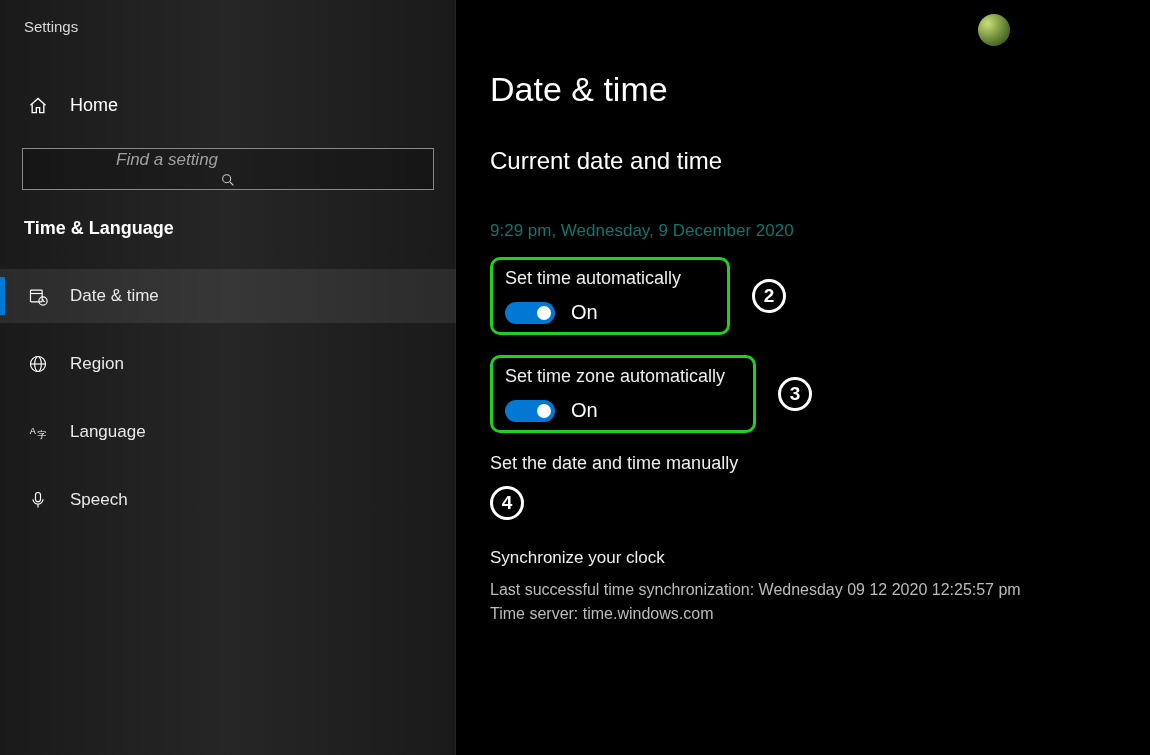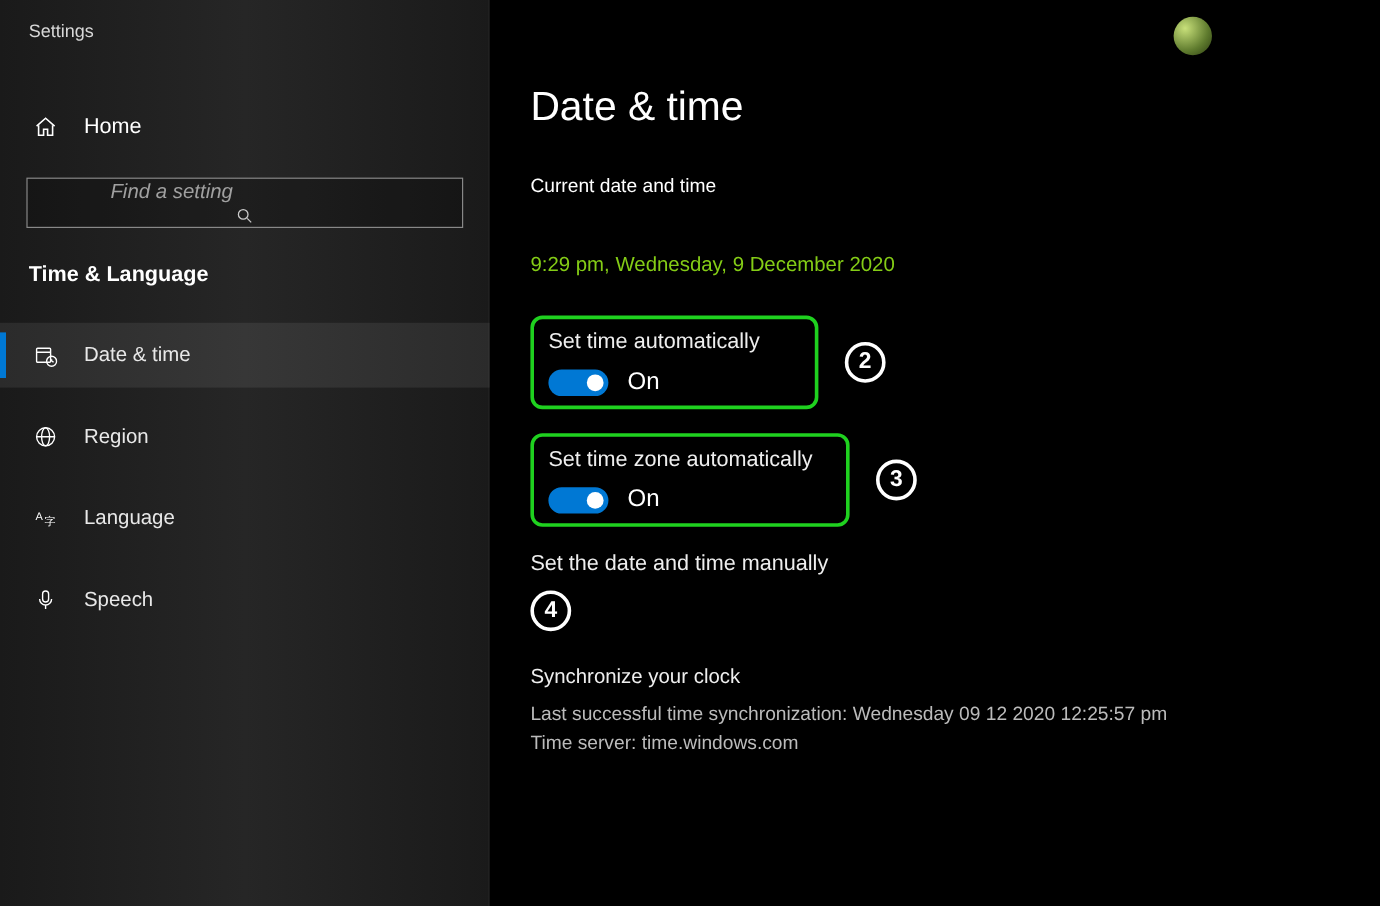--- a/index.html
+++ b/index.html
@@ -11,21 +11,21 @@
     body {
       width: 1150px;
       height: 755px;
       background: #000;
       color: #fff;
       overflow: hidden;
       display: flex;
       position: relative;
     }
     .sidebar {
-      width: 408px;
+      width: 456px;
       height: 100%;
       background: linear-gradient(to right, #1a1a1a 0%, #262626 50%, #1a1a1a 100%);
       padding-top: 18px;
       position: relative;
     }
     .sidebar::after {
       content: "";
       position: absolute;
       top: 0;
       bottom: 0;
@@ -137,28 +137,28 @@
       flex: 1;
       padding: 70px 0 0 34px;
       background: #000;
     }
     .page-title {
       font-size: 34px;
       font-weight: 500;
       margin-bottom: 38px;
     }
     .section-title {
-      font-size: 16px;
+      font-size: 24px;
       font-weight: 400;
       margin-bottom: 46px;
     }
     .datetime-value {
       font-size: 17px;
-      color: #84cc16;
-      margin-bottom: 32px;
+      color: #0f766e;
+      margin-bottom: 16px;
     }
     .setting-label {
       font-size: 18px;
       color: #eee;
       margin-bottom: 12px;
     }
     .toggle-row {
       display: flex;
       align-items: center;
       gap: 16px;

